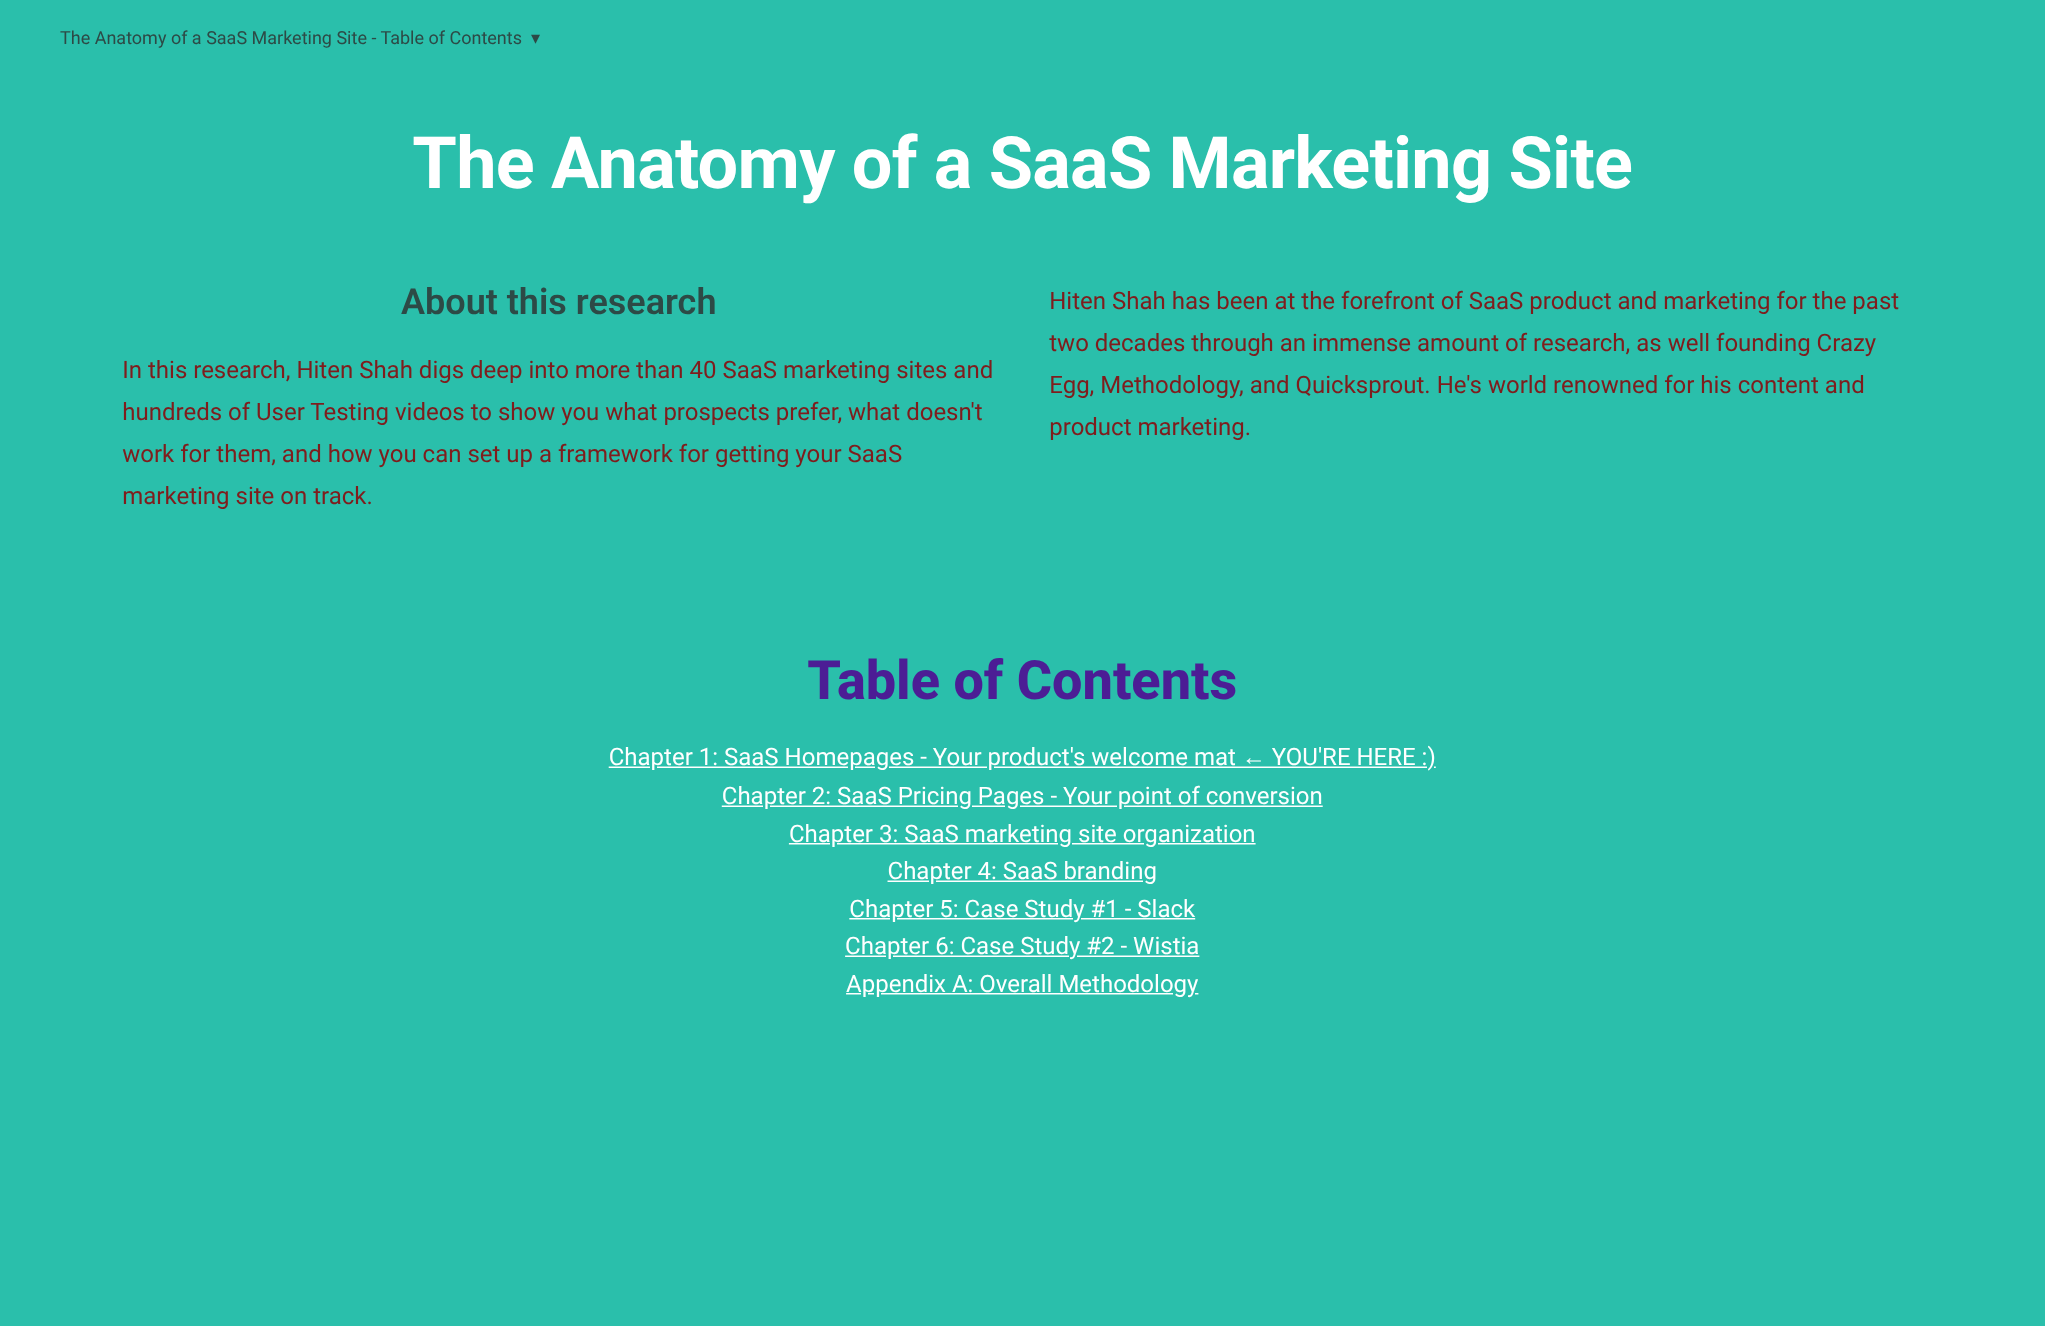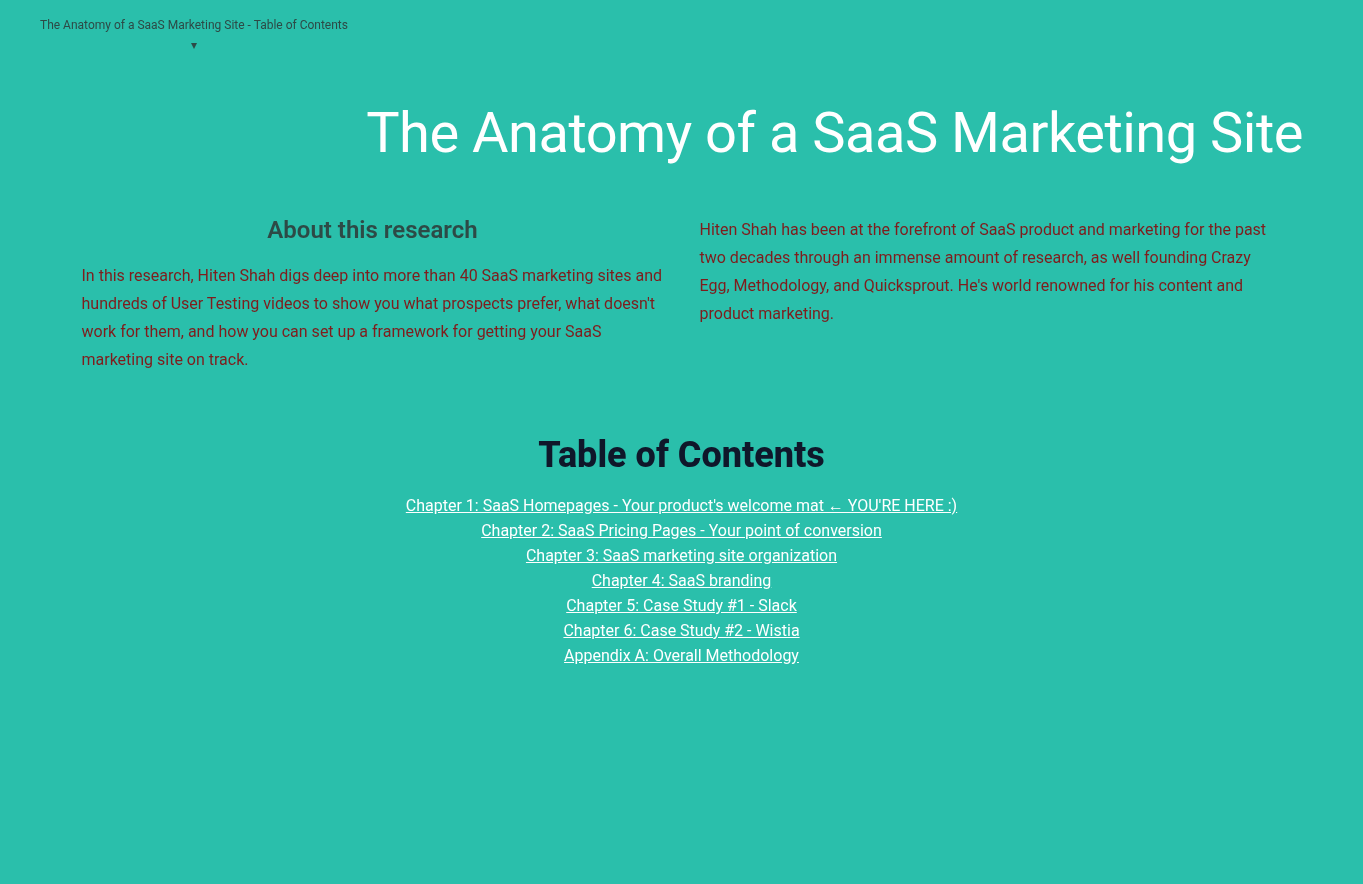--- a/index.html
+++ b/index.html
@@ -42,49 +42,48 @@
       color: #1a2e2b;
     }
 
     .nav-dropdown {
       display: flex;
       align-items: center;
       gap: 6px;
       font-size: 15px;
       color: #2d4a46;
       cursor: pointer;
-      flex-direction: column;
     }
 
     .nav-dropdown span {
       font-size: 12px;
     }
 
     
     main {
       padding: 30px 60px 60px;
       max-width: 1363px;
       margin: 0 auto;
     }
 
     .page-title {
-      text-align: right;
-      font-size: 56px;
-      font-weight: 400;
+      text-align: center;
+      font-size: 48px;
+      font-weight: 700;
       color: #ffffff;
       margin-bottom: 50px;
       letter-spacing: -0.5px;
     }
 
     
     .two-col {
       display: grid;
       grid-template-columns: 1fr 1fr;
       gap: 36px;
-      margin-bottom: 60px;
+      margin-bottom: 88px;
       max-width: 1200px;
       margin-left: auto;
       margin-right: auto;
     }
 
     .col-section h2 {
       font-size: 24px;
       font-weight: 600;
       color: #2d4a46;
       margin-bottom: 18px;
@@ -100,21 +99,21 @@
     
     .toc-section {
       text-align: center;
       max-width: 900px;
       margin: 0 auto;
     }
 
     .toc-title {
       font-size: 36px;
       font-weight: 800;
-      color: #0f172a;
+      color: #4c1d95;
       margin-bottom: 20px;
     }
 
     .toc-list {
       list-style: none;
       text-align: center;
       display: inline-block;
     }
 
     .toc-list li {

